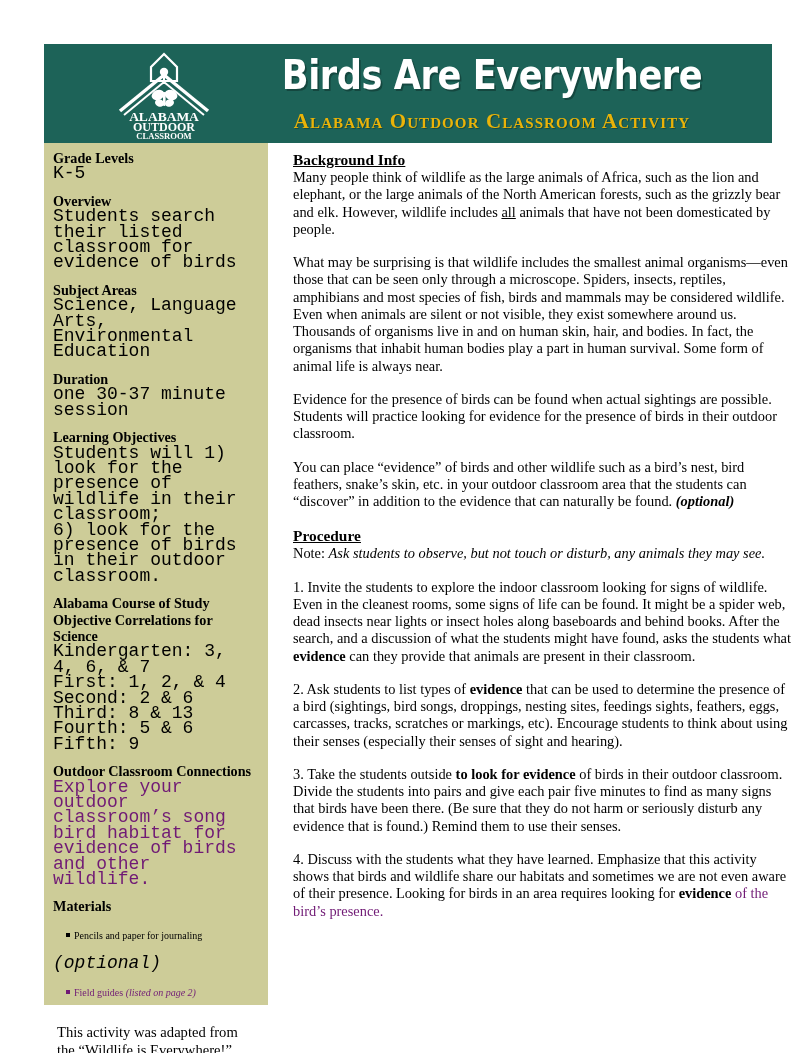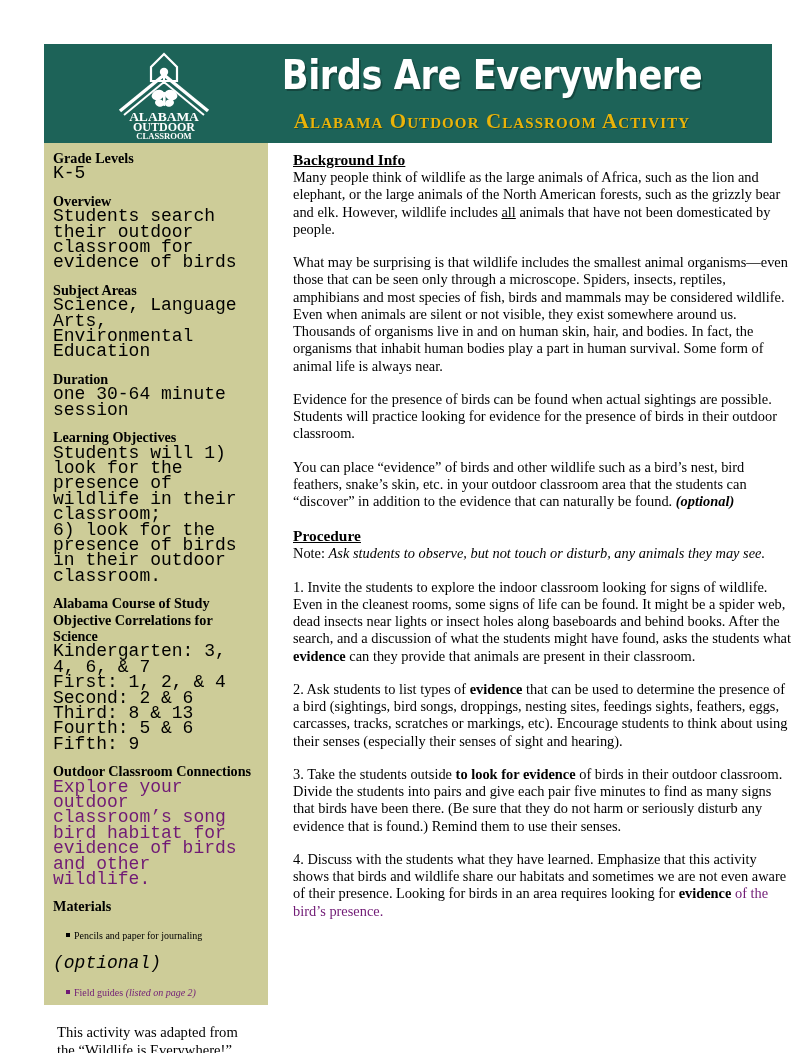--- a/index.html
+++ b/index.html
@@ -213,29 +213,29 @@
     </div>
   </div>
 
   <div class="sidebar">
 
     <div class="sb-h">Grade Levels</div>
     <div class="sb-p">K-5</div>
 
     <div class="sb-gap"></div>
     <div class="sb-h">Overview</div>
-    <div class="sb-p">Students search their outdoor classroom for evidence of birds</div>
+    <div class="sb-p">Students search their listed classroom for evidence of birds</div>
 
     <div class="sb-gap"></div>
     <div class="sb-h">Subject Areas</div>
     <div class="sb-p">Science, Language Arts, Environmental Education</div>
 
     <div class="sb-gap"></div>
     <div class="sb-h">Duration</div>
-    <div class="sb-p">one 30-64 minute session</div>
+    <div class="sb-p">one 30-37 minute session</div>
 
     <div class="sb-gap"></div>
     <div class="sb-h">Learning Objectives</div>
     <div class="sb-p">Students will 1) look for the presence of wildlife in their classroom;</div>
     <div class="sb-p">6) look for the presence of birds in their outdoor classroom.</div>
 
     <div class="sb-gap"></div>
     <div class="sb-h">Alabama Course of Study Objective Correlations for Science</div>
     <div class="sb-p">Kindergarten: 3, 4, 6, &amp; 7</div>
     <div class="sb-p">First: 1, 2, &amp; 4</div>

